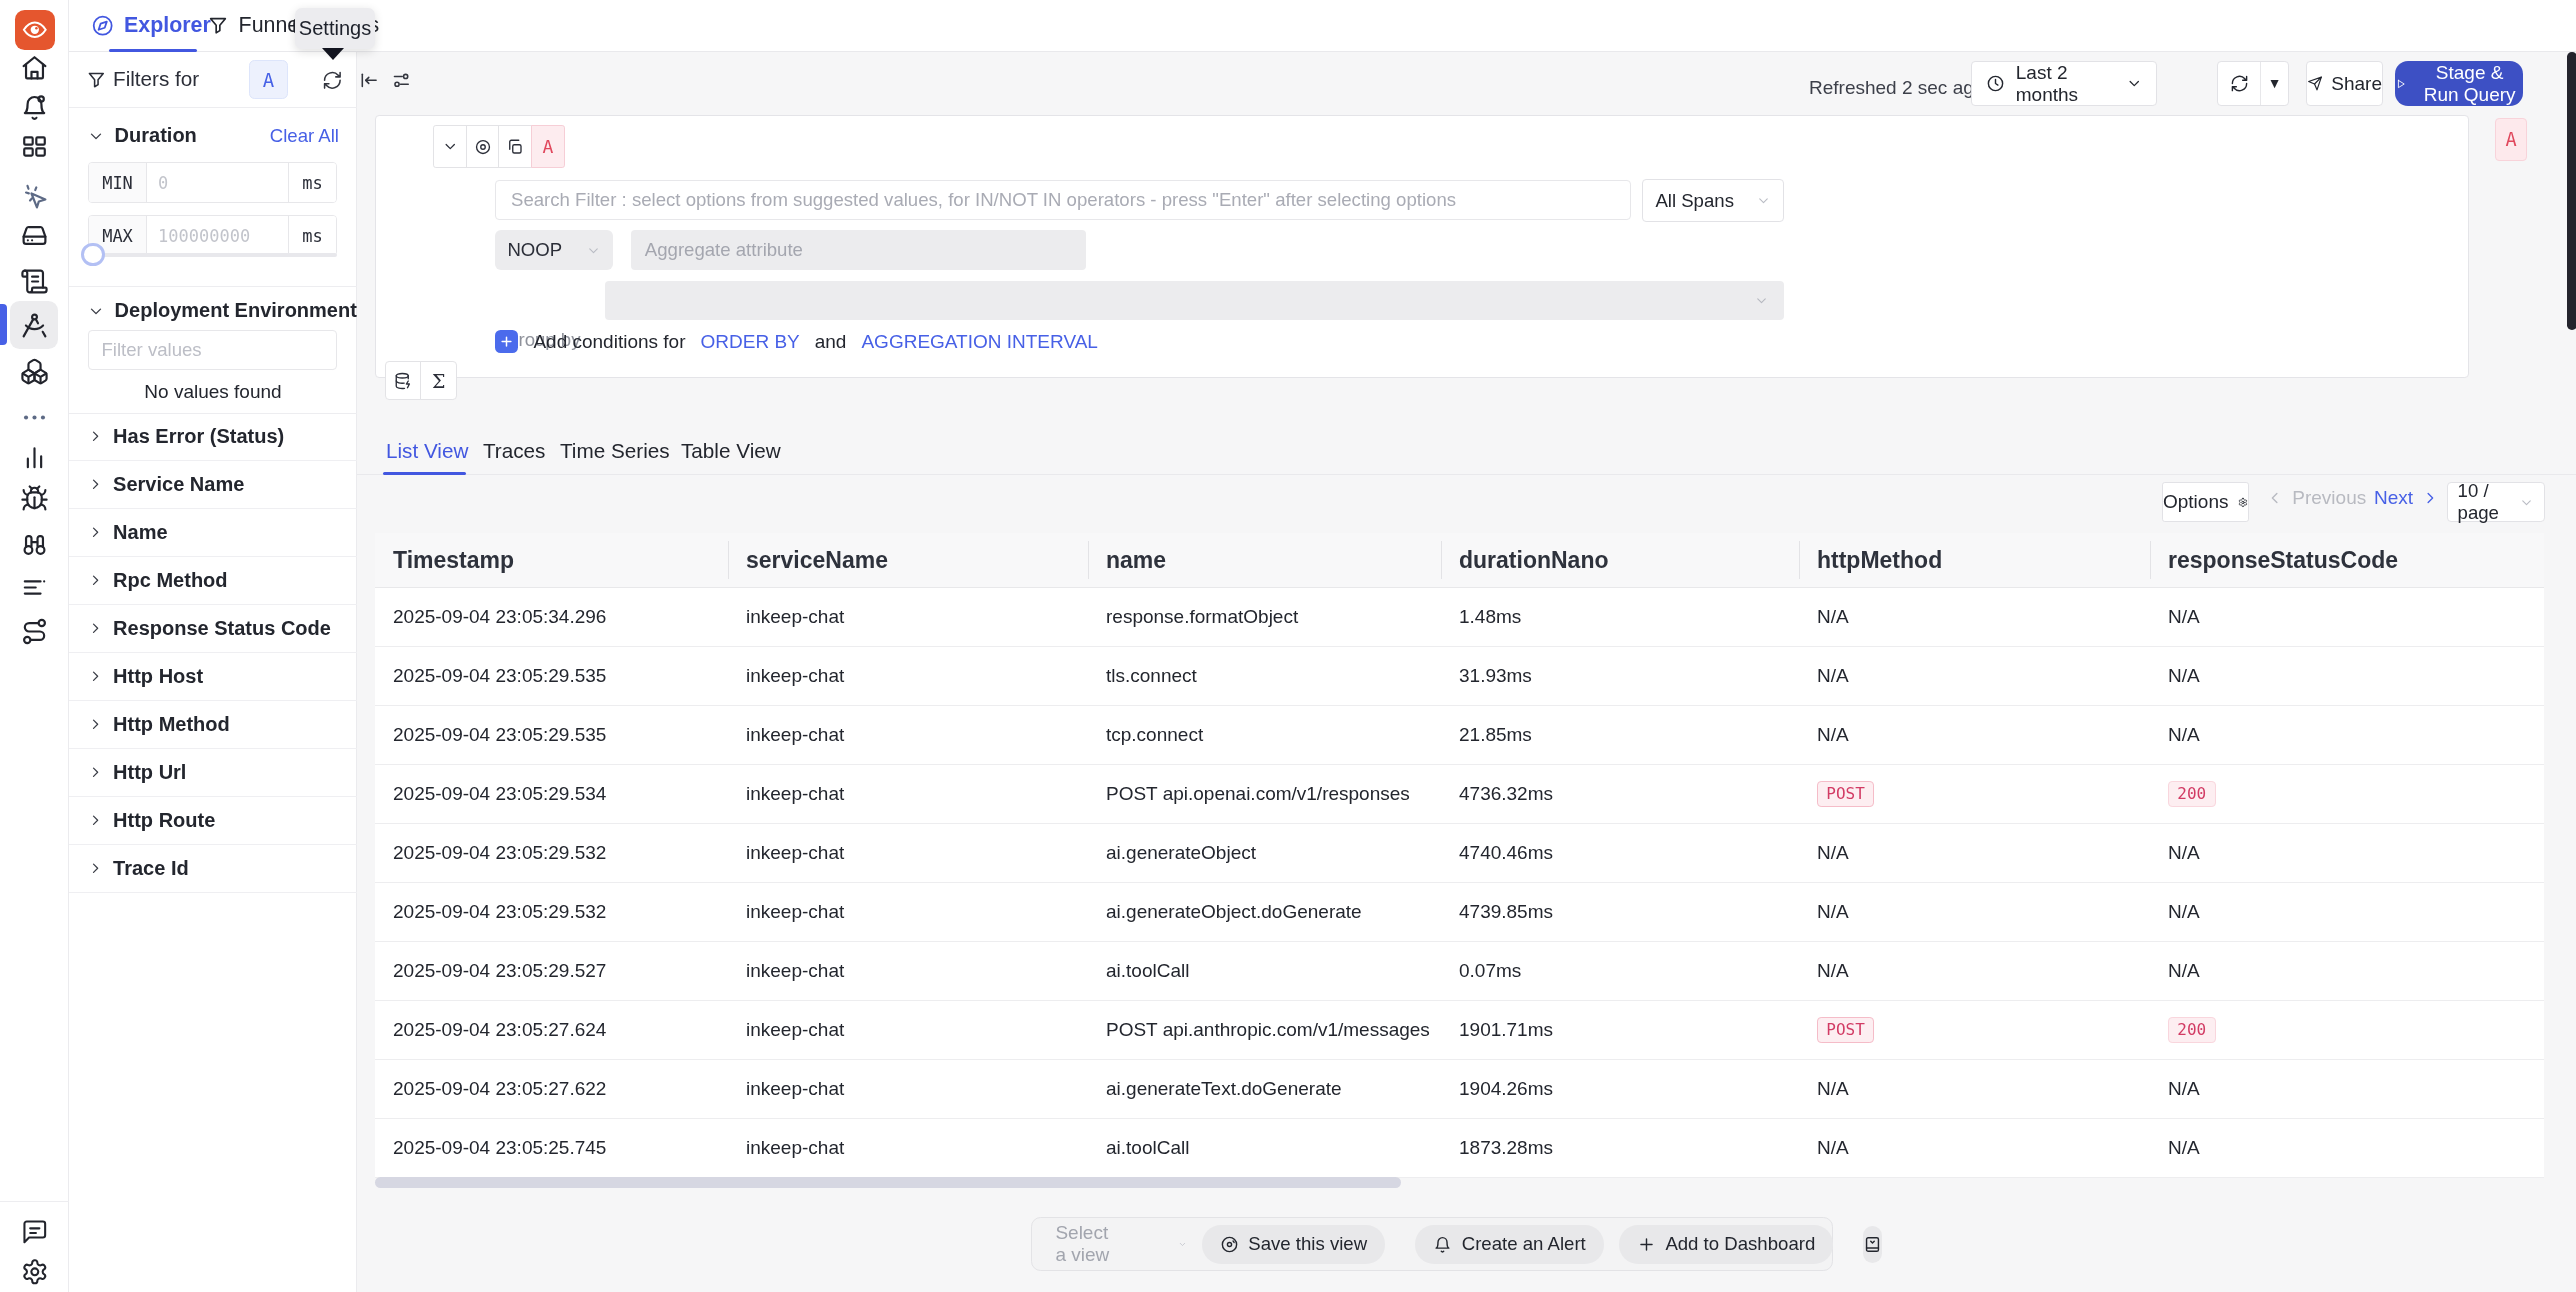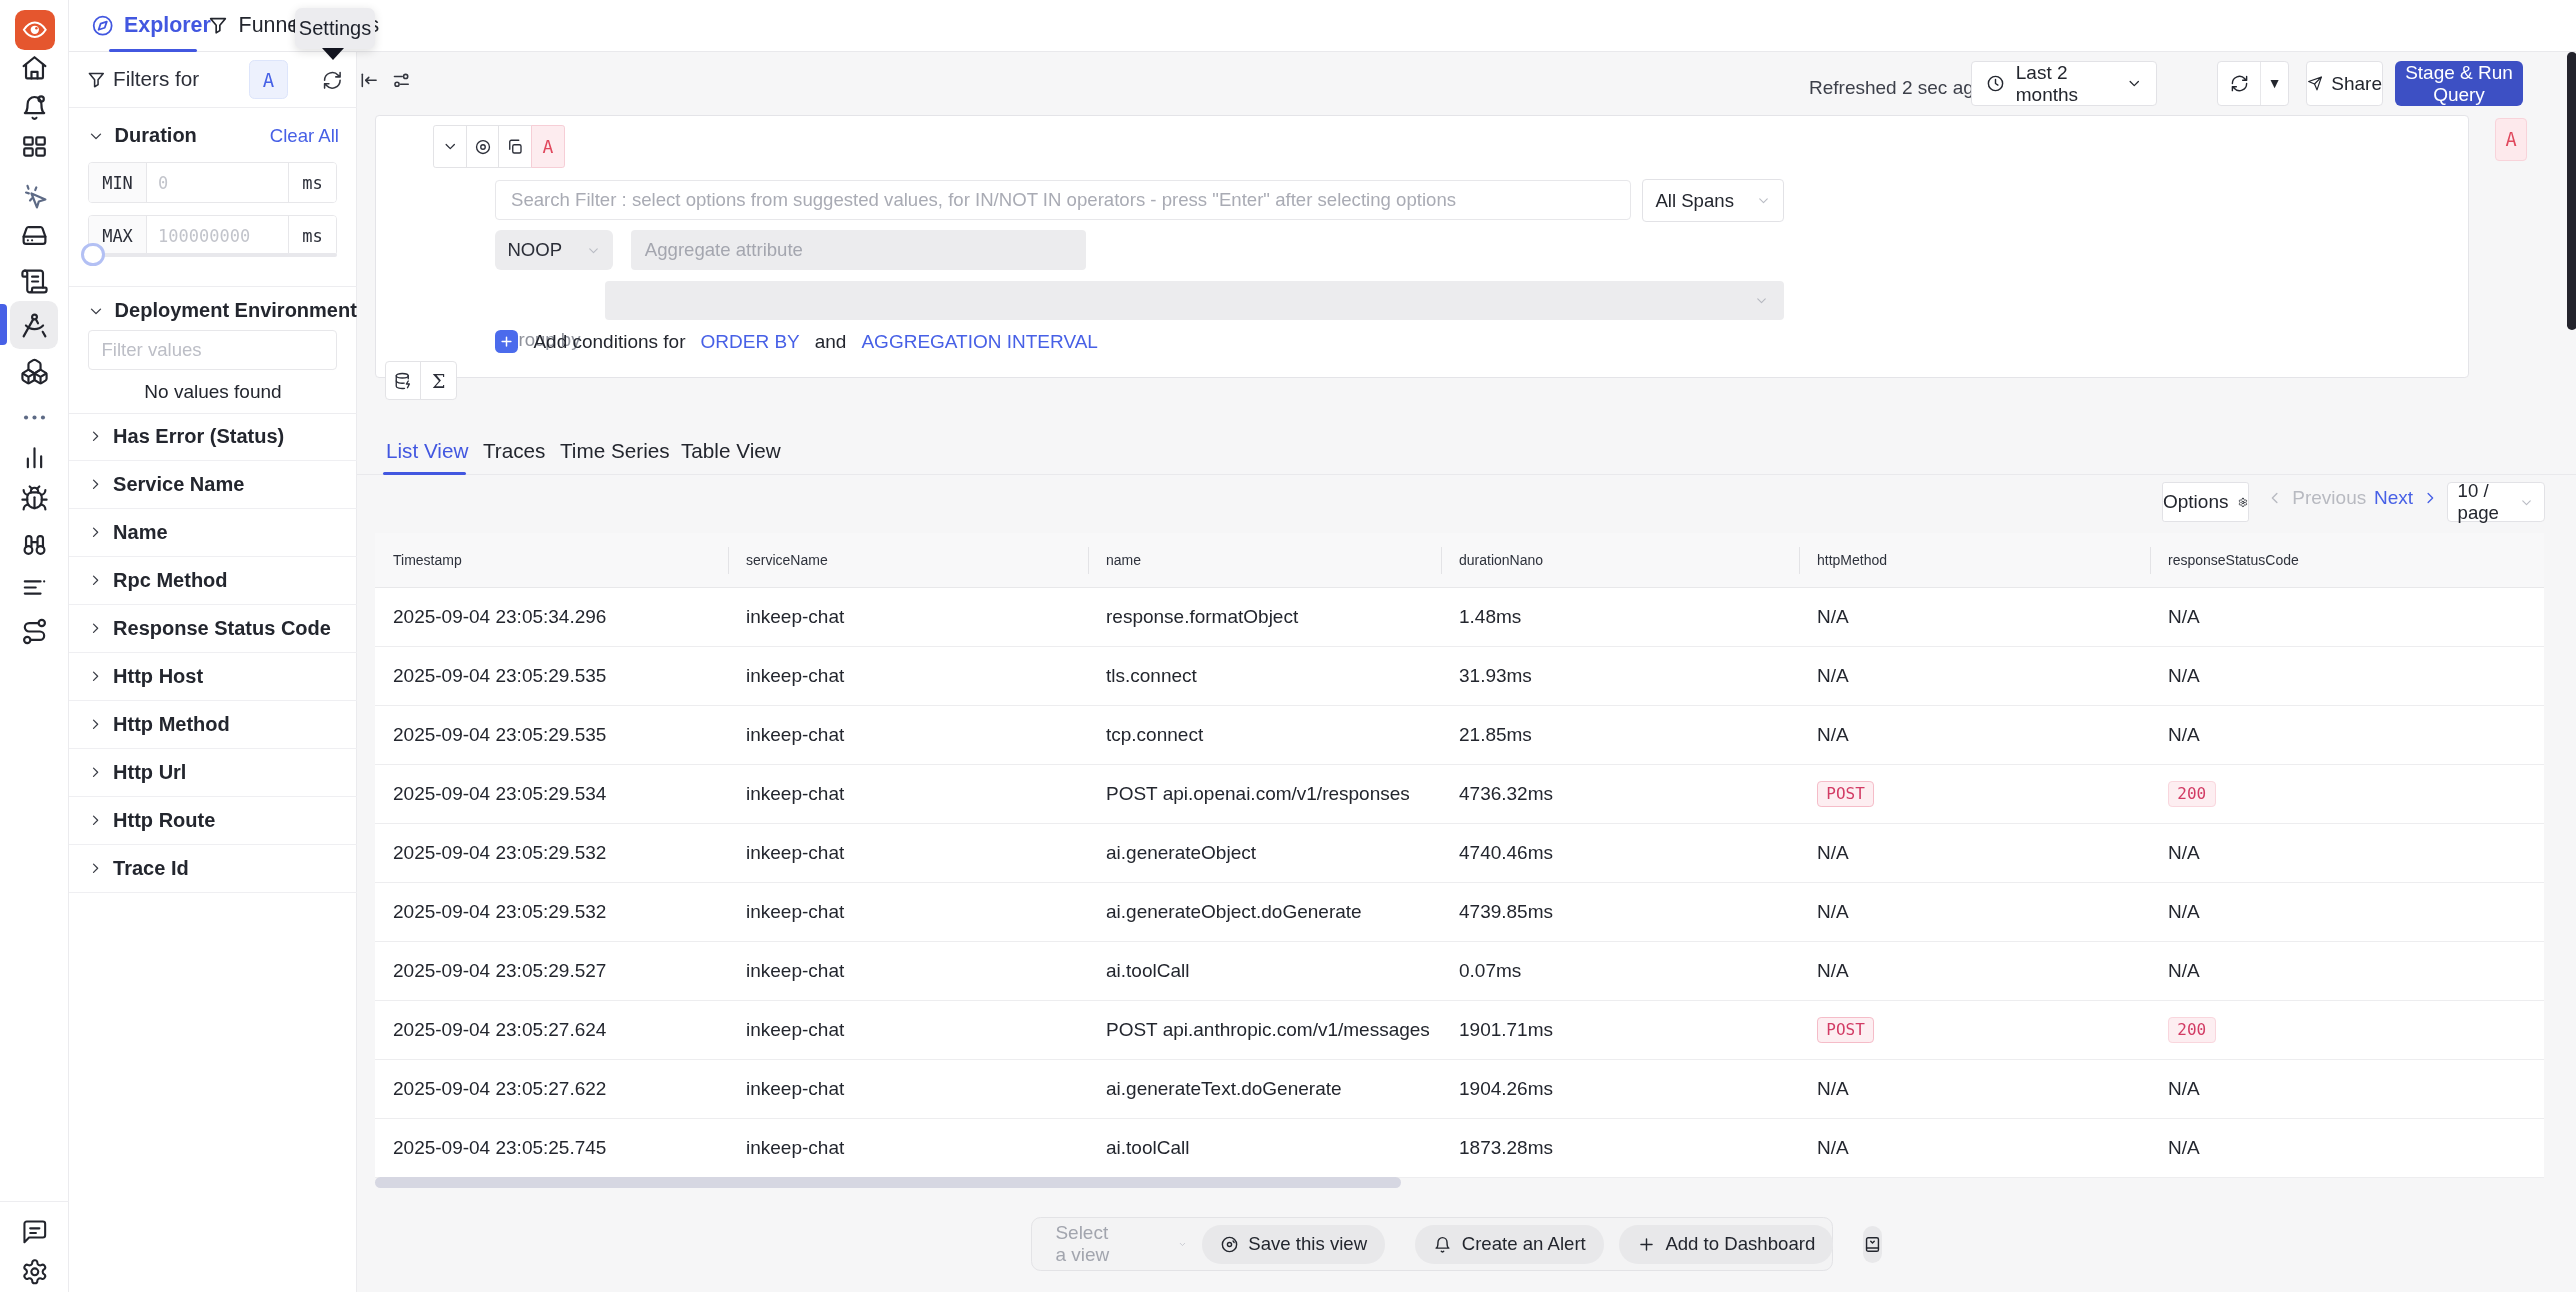--- a/index.html
+++ b/index.html
@@ -81,22 +81,22 @@
 
   
   #refreshed { position:absolute; left:1452px; top:25px; font-size:19px; color:#3c3f49; }
   .ctrl { background:#fff; border:1.4px solid #e2e2e6; border-radius:4.1px; display:flex; align-items:center; }
   #time-range { position:absolute; left:1614px; top:9px; width:186px; height:45px; padding:0 13.8px; gap:11px; }
   #time-range .txt { font-size:19px; color:#23262e; flex:1; }
   #refresh-split { position:absolute; left:1860px; top:9px; width:72px; height:45px; }
   #refresh-split .seg1 { width:43px; height:100%; display:flex; align-items:center; justify-content:center; border-right:1.4px solid #e7e7ea; }
   #refresh-split .seg2 { flex:1; display:flex; align-items:center; justify-content:center; font-size:13.8px; color:#23262e; }
   #share-btn { position:absolute; left:1949px; top:9px; width:77px; height:45px; gap:8.3px; justify-content:center; font-size:19px; color:#23262e; }
-  #run-btn { position:absolute; left:2038px; top:9px; width:128px; height:45px; background:#3d50c4; border:0; border-radius:6px;
-    color:#fff; display:flex; align-items:center; justify-content:flex-end; gap:9.6px; font-size:19px;flex-direction:column; }
+  #run-btn { position:absolute; left:2038px; top:9px; width:128px; height:45px; background:#3d50c4; border:0; border-radius:13px;
+    color:#fff; display:flex; align-items:center; justify-content:center; gap:9.6px; font-size:19px; }
 
   #v-scrollbar { position:absolute; left:2210px; top:0; width:9.6px; height:278px; background:#23232c; border-radius:4.8px; }
 
   
   #query-card { position:absolute; left:18px; top:63px; width:2094px; height:263px; background:#fff;
     border:1.4px solid #e4e4e8; border-radius:4.1px; }
   #qb-toolbar { position:absolute; left:76px; top:73px; height:43px; display:flex; z-index:3; }
   .qb-btn { width:34px; height:43px; background:#fff; border:1.4px solid #e3e3e6; margin-left:-1.4px;
     display:flex; align-items:center; justify-content:center; color:#2b2e38; }
   .qb-btn:first-child { margin-left:0; border-radius:2.8px 0 0 2.8px; }
@@ -139,21 +139,21 @@
     font-size:19px; color:#23262e; border-radius:2.8px; }
   #prev-btn { position:absolute; left:1909px; top:435px; display:flex; align-items:center; gap:8.3px; font-size:19px; color:#b8bac1; }
   #next-btn { position:absolute; left:2017px; top:435px; display:flex; align-items:center; gap:8.3px; font-size:19px; color:#4760e6; }
   #page-size { position:absolute; left:2090px; top:430px; width:98px; height:40px; padding:0 9.6px; gap:5.5px; border-radius:4.1px; }
   #page-size .txt { font-size:18.6px; color:#23262e; flex:1; }
 
   
   #spans-table { position:absolute; left:18px; top:481px; width:2169px; background:#fff; }
   .trow { display:grid; grid-template-columns:353px 360px 353px 358px 351px 394px; align-items:center; }
   #thead { height:55px; background:#f8f8f9; border-bottom:1.4px solid #e8e8ea; }
-  #thead .cell { font-size:14px; font-weight:400; color:#2e323c; padding-left:18px; position:relative; }
+  #thead .cell { font-size:23px; font-weight:700; color:#2e323c; padding-left:18px; position:relative; }
   #thead .cell + .cell::before { content:""; position:absolute; left:0; top:-5.5px; bottom:-5.5px; width:1.4px; background:#e3e3e6; }
   .drow { height:59px; border-bottom:1.4px solid #ededef; background:#fff; }
   .drow .cell { font-size:19px; color:#23262e; padding-left:18px; white-space:nowrap; overflow:hidden; }
   .badge-pink { display:inline-block; font-family:"DejaVu Sans Mono", monospace; font-size:16px; color:#d23b64;
     background:#fdeef1; border:1.4px solid #f5bcc8; border-radius:4.1px; padding:4.1px 8.3px; line-height:1; }
   .badge-pink.soft { border-color:#f9d6dd; }
   #h-scrollbar { position:absolute; left:18px; top:1125px; width:1026px; height:11px; background:#d6d7e2; border-radius:5.5px; }
 
   
   #footer-bar { position:absolute; left:674px; top:1165px; width:802px; height:54px; background:#f3f3f4;

